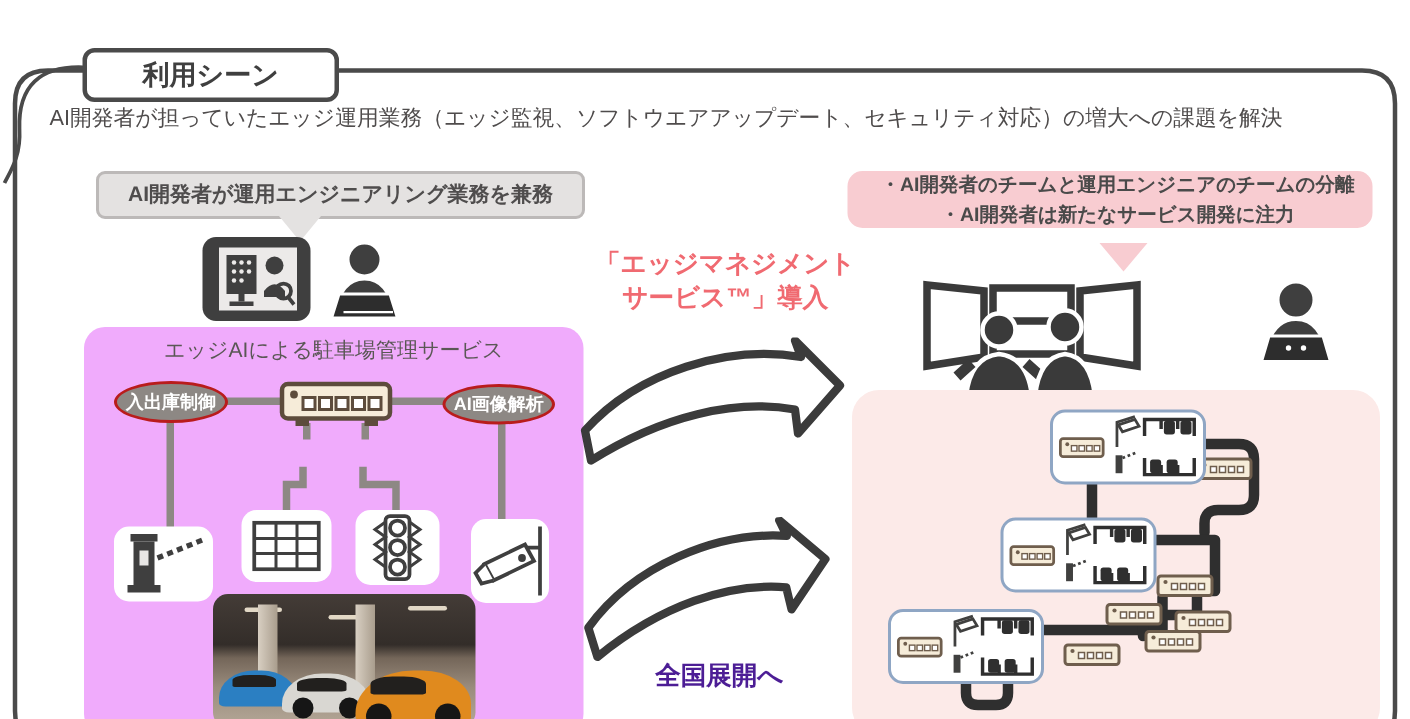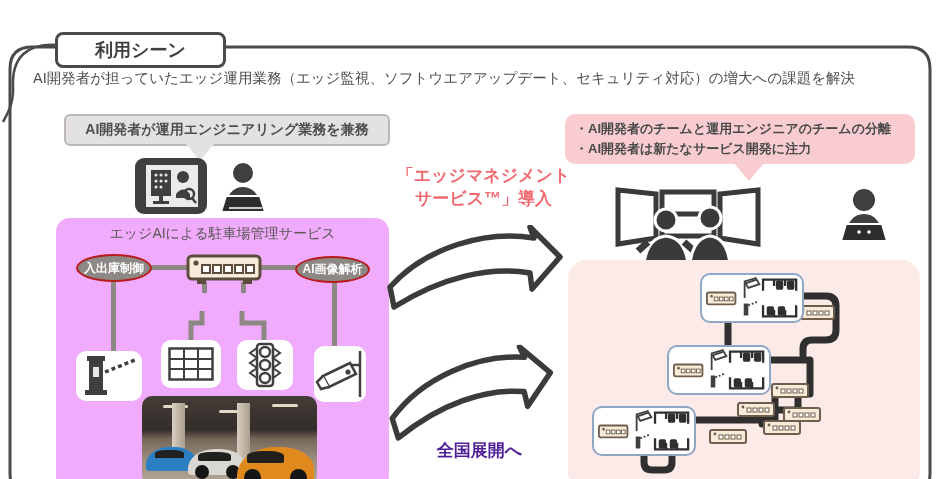--- a/index.html
+++ b/index.html
@@ -14,23 +14,23 @@
              border:3px solid #4a4a4a;border-radius:8px;display:flex;align-items:center;justify-content:center;
              font-size:18px;font-weight:bold;color:#3f3f3f;z-index:5;}
   .subtitle{position:absolute;left:33px;top:41px;width:890px;font-size:14.5px;font-weight:normal;color:#4f4c4c;}
 
   
   .bubble-gray{position:absolute;left:64px;top:86px;width:322px;height:28px;background:#e4e2e1;
                border:2px solid #bcb9b8;border-radius:6px;display:flex;align-items:center;justify-content:center;
                font-size:14px;font-weight:bold;color:#4f4d4d;}
   .bubble-gray-tail{position:absolute;left:186px;top:116px;width:0;height:0;
                border-left:14px solid transparent;border-right:14px solid transparent;border-top:17px solid #e4e2e1;}
-  .bubble-pink{position:absolute;left:565px;top:86px;width:350px;height:50px;background:#f8ccd1;
+  .bubble-pink{position:absolute;left:565px;top:86px;width:350px;height:38px;background:#f8ccd1;
                border-radius:10px;display:flex;flex-direction:column;justify-content:center;gap:2px;
-               padding-left:10px;box-sizing:border-box;font-size:13px;font-weight:bold;color:#4a4a4a;}
+               padding-left:10px;box-sizing:border-box;font-size:13px;font-weight:bold;color:#4a4a4a;text-align:center;}
   .bubble-pink-tail{position:absolute;left:733px;top:134px;width:0;height:0;
                border-left:16px solid transparent;border-right:16px solid transparent;border-top:19px solid #f8ccd1;}
 
   
   .left-panel{position:absolute;left:56px;top:190px;width:333px;height:272px;background:#f0abfc;border-radius:14px;}
   .left-panel-title{position:absolute;left:0;top:7px;width:100%;text-align:center;font-size:14px;color:#5a5755;font-weight:500;}
   .node{position:absolute;background:#8d8884;border:2px solid #b91c1c;border-radius:50%;color:#fff;
         font-size:12px;font-weight:bold;display:flex;align-items:center;justify-content:center;box-sizing:border-box;}
   .gline{position:absolute;background:#8d8884;}
   .tile{position:absolute;background:#fff;border-radius:10px;display:flex;align-items:center;justify-content:center;}

